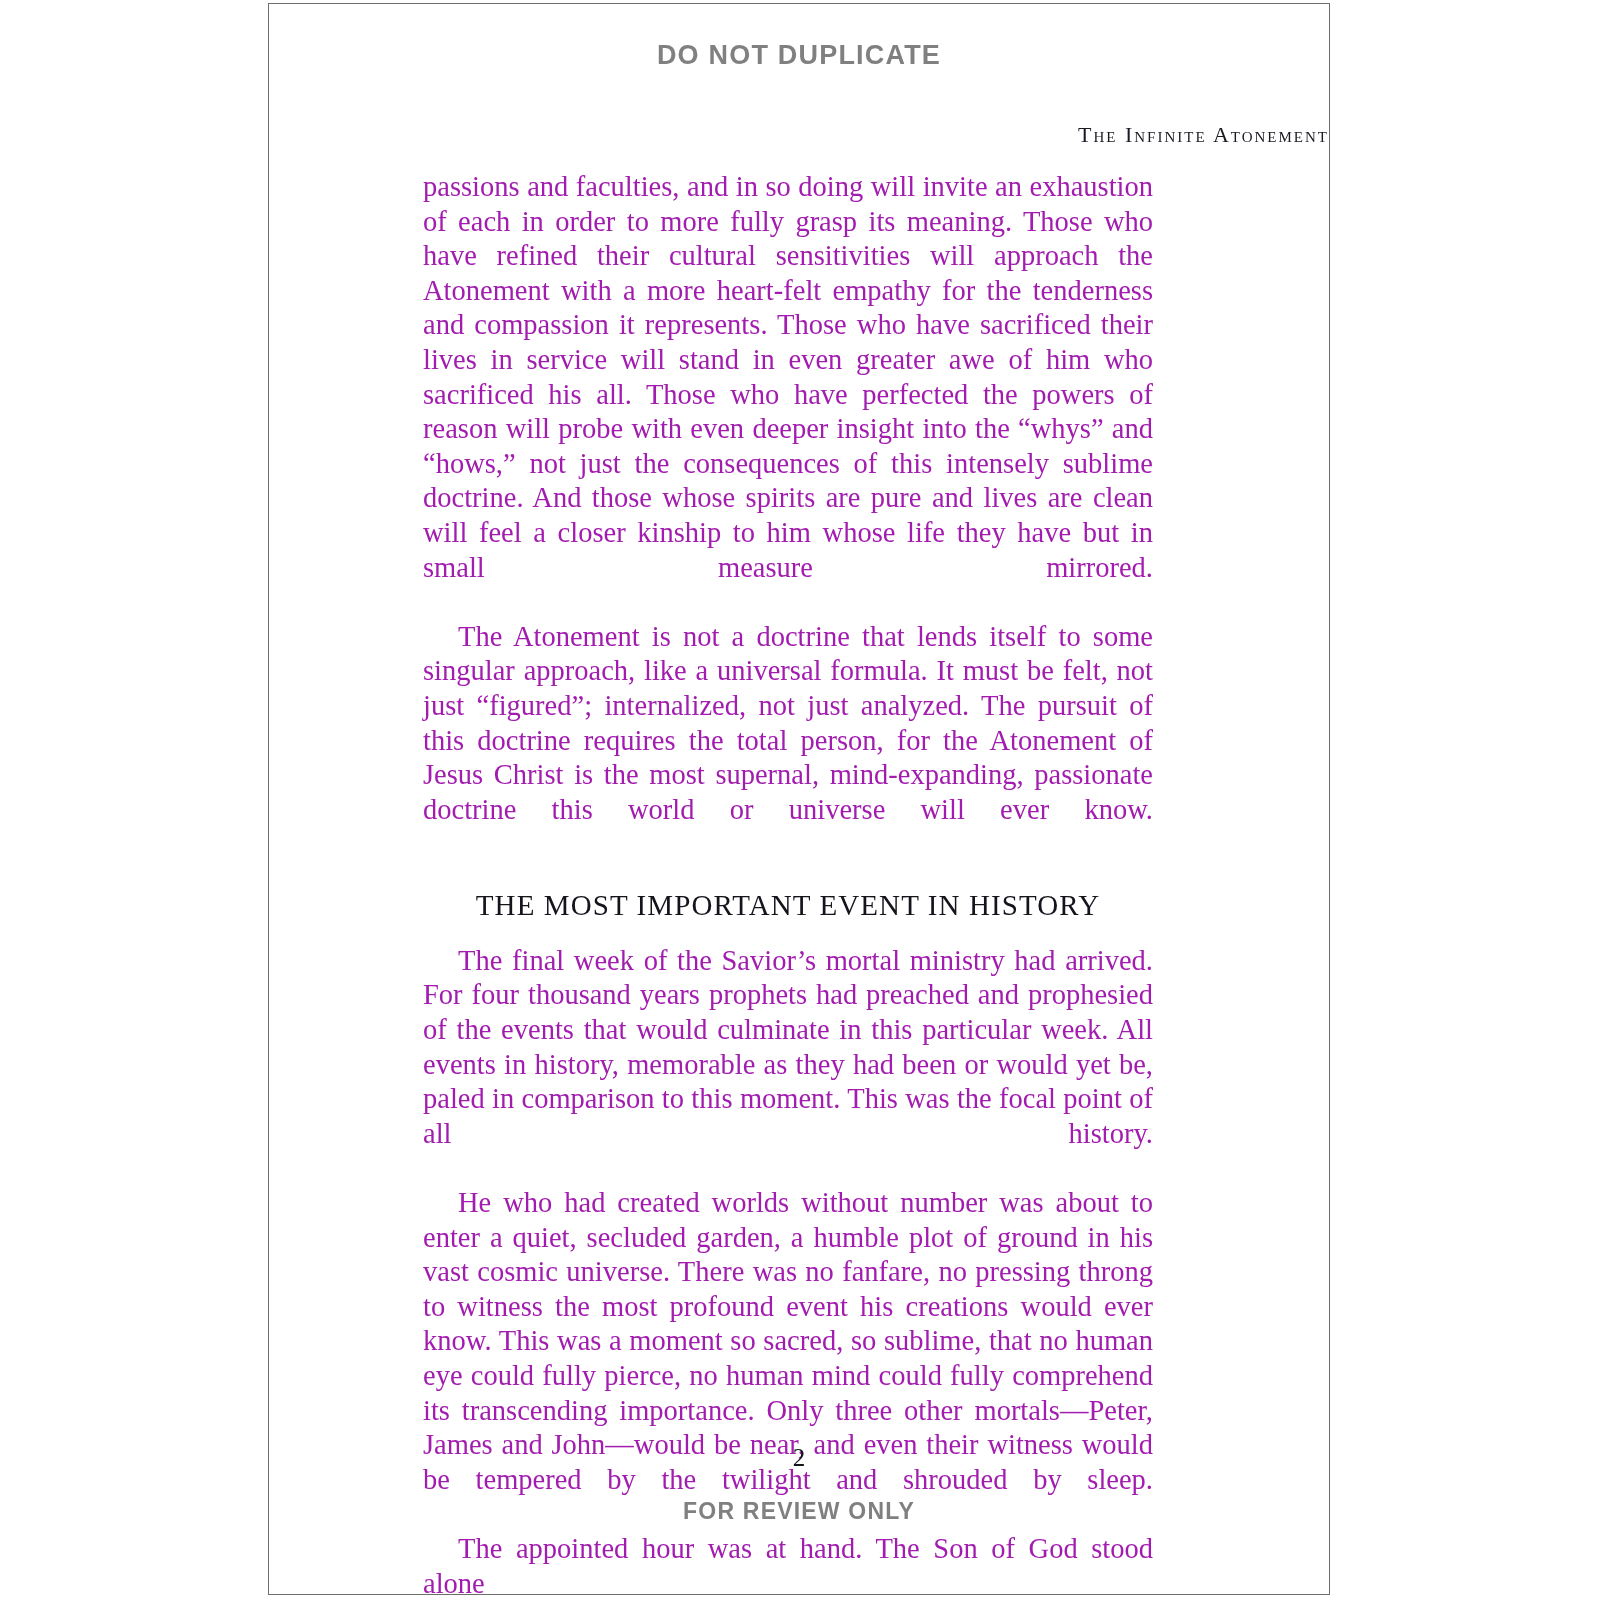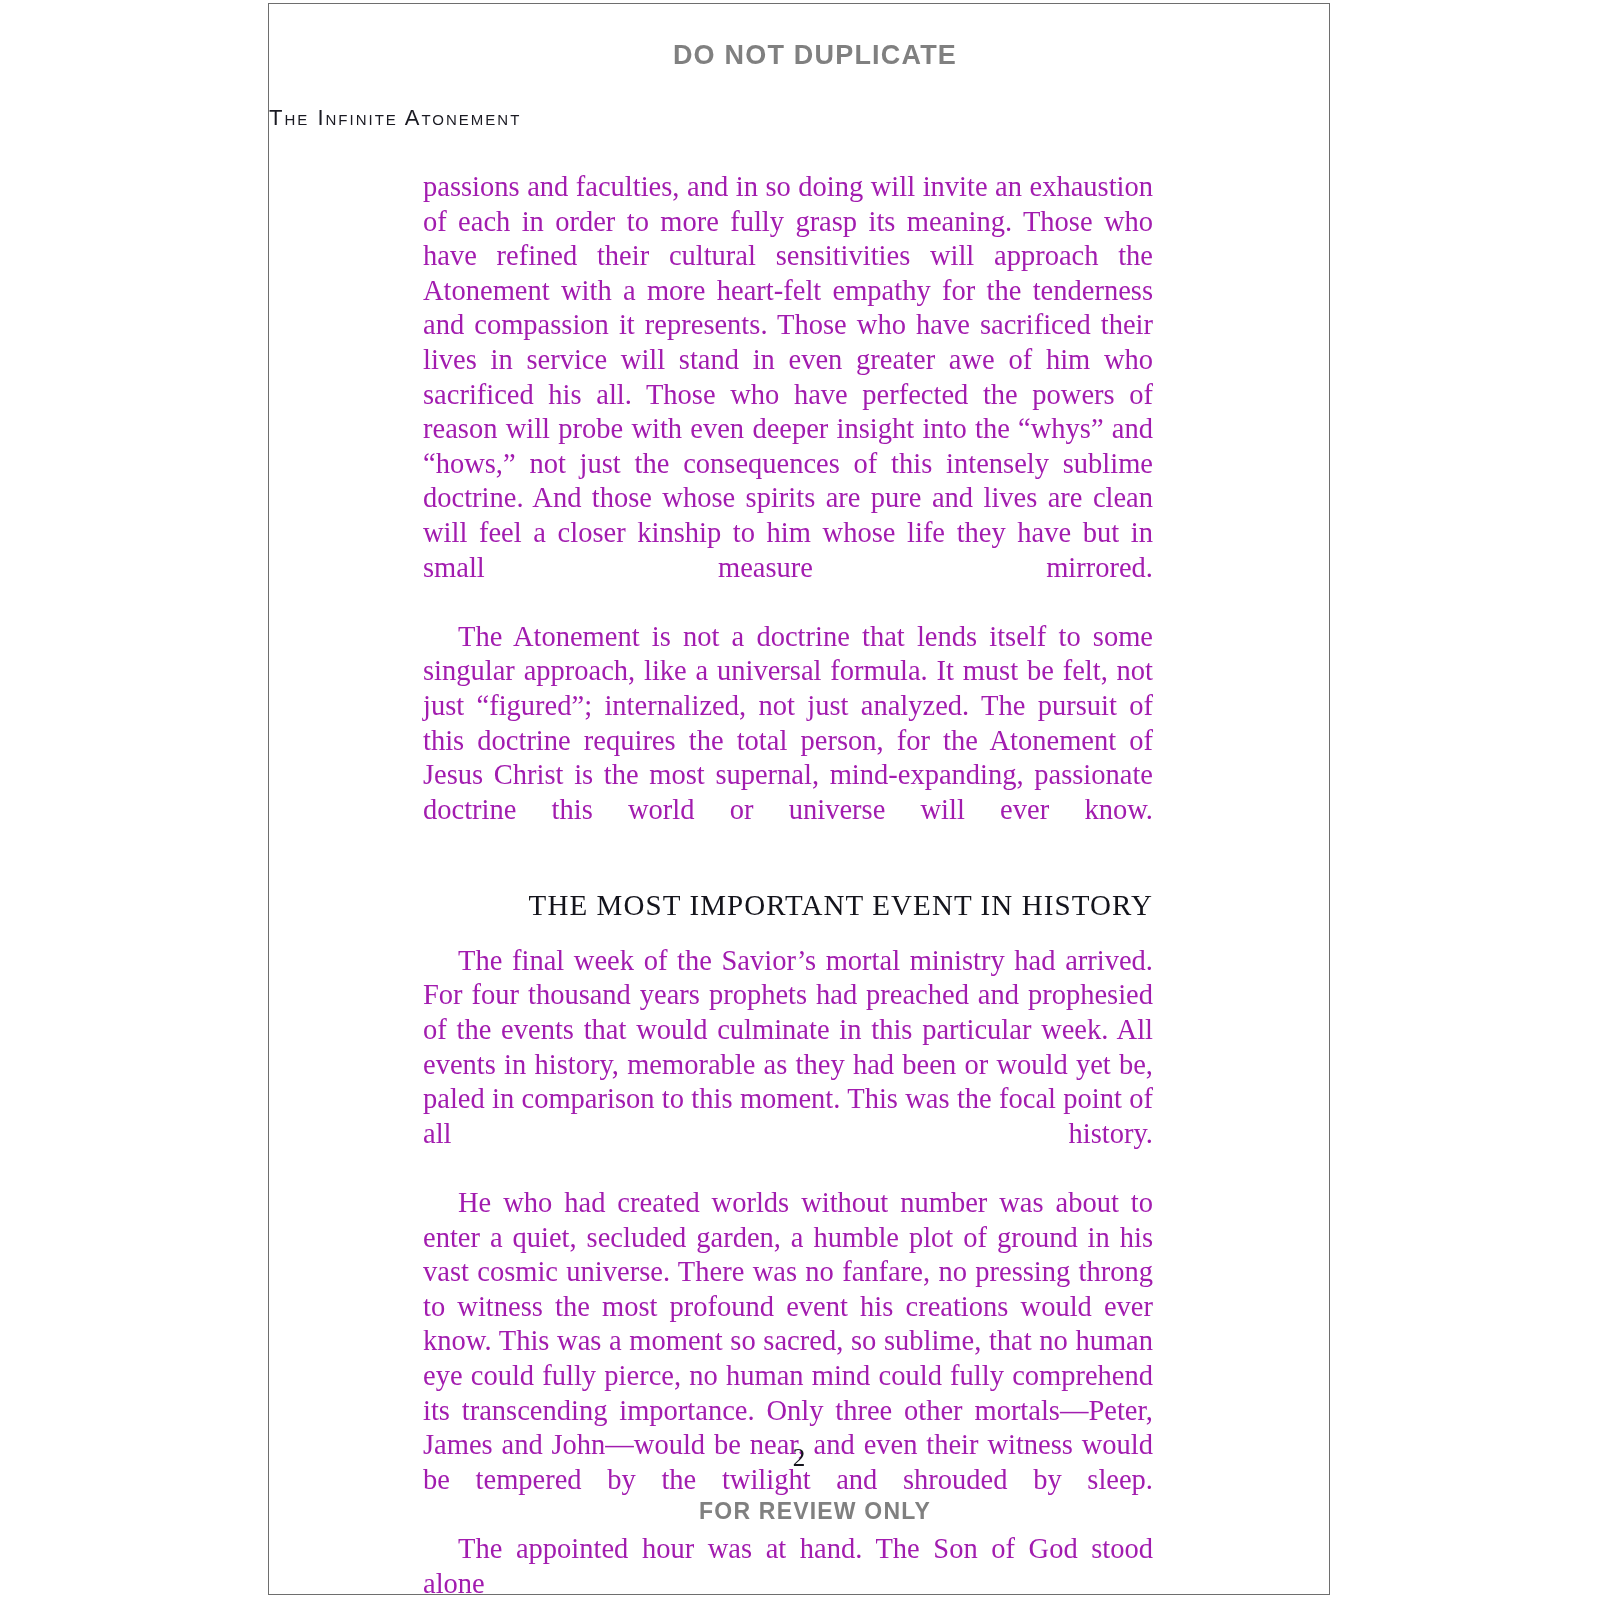--- a/index.html
+++ b/index.html
@@ -30,21 +30,21 @@
     width: 1062px;
     height: 1592px;
     background: #ffffff;
     border: 1px solid #6e6e6e;
     box-sizing: border-box;
   }
 
   
   .watermark {
     position: absolute;
-    left: 16px;
+    left: 0;
     width: 100%;
     text-align: center;
     font-family: "Liberation Sans", "DejaVu Sans", sans-serif;
     font-weight: bold;
     color: #808080;
     letter-spacing: 1.2px;
     -webkit-font-smoothing: antialiased;
   }
   .watermark-top {
     top: 36px;
@@ -52,24 +52,24 @@
   }
   .watermark-bottom {
     top: 1494px;
     font-size: 23px;
   }
 
   
   .running-head {
     position: absolute;
     left: 0;
-    top: 101px;
+    top: 118px;
     width: 100%;
-    text-align: left;
-    font-family: Liberation Sans, sans-serif;
+    text-align: right;
+    font-family: Liberation Serif, serif;
     font-variant: small-caps;
     font-size: 22px;
     letter-spacing: 2.0px;
     color: #1a1a22;
   }
 
   
   .text-block {
     position: absolute;
     left: 154px;   
@@ -94,21 +94,21 @@
   .body-par::after {
     content: "";
     display: inline-block;
     width: 100%;
   }
 
   .section-heading {
     margin: 0;
     padding-top: 27px;
     padding-bottom: 22px;
-    text-align: right;
+    text-align: center;
     font-family: "Liberation Serif", "DejaVu Serif", serif;
     font-weight: normal;
     font-size: 29px;
     letter-spacing: 1.1px;
     color: #14141c;
     text-transform: uppercase;
   }
 
   
   .folio {

